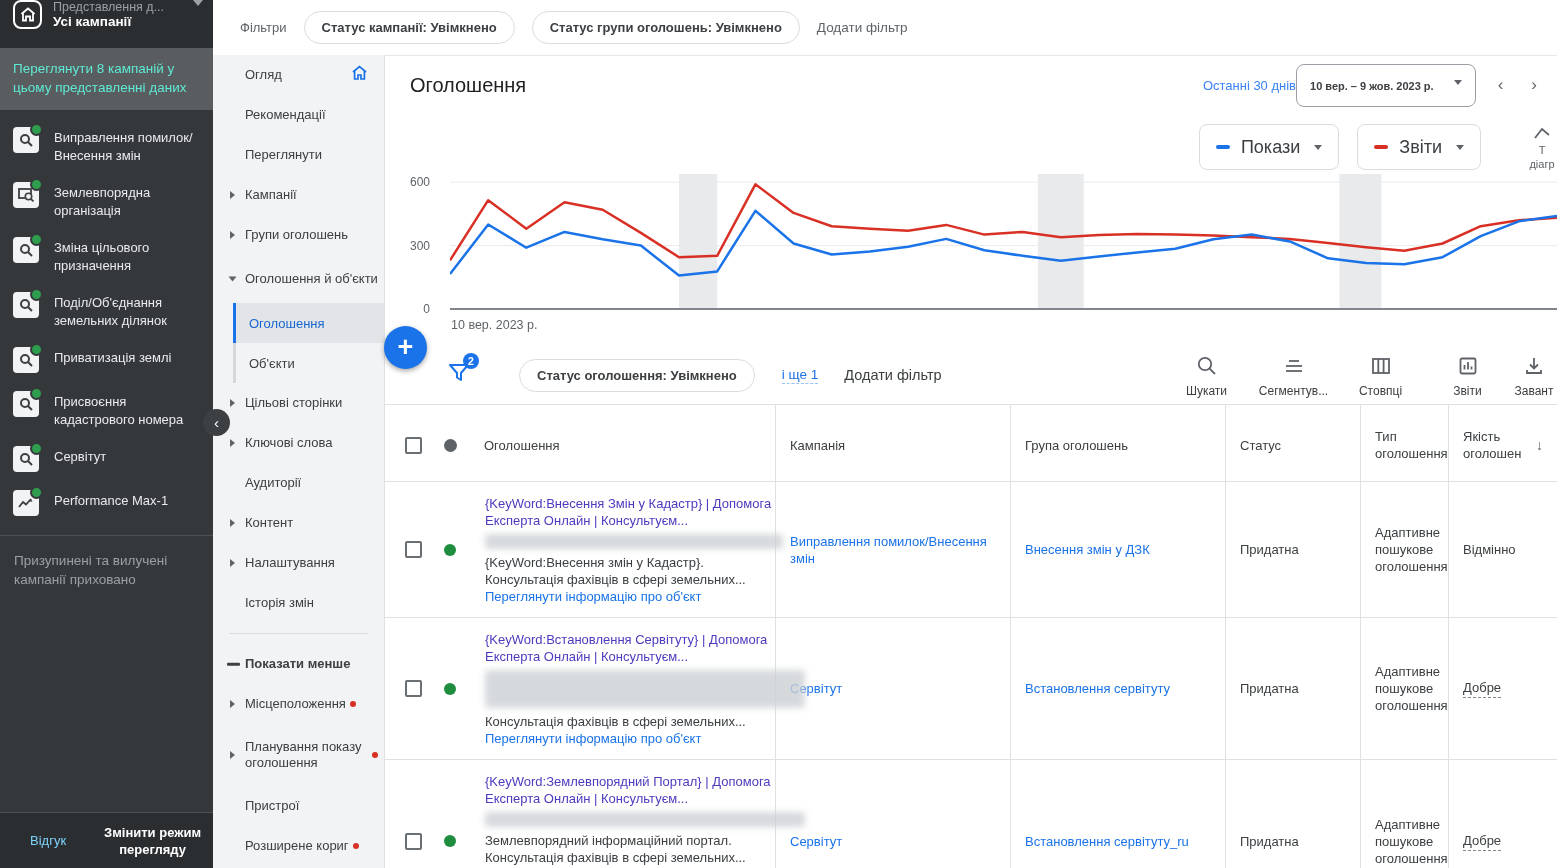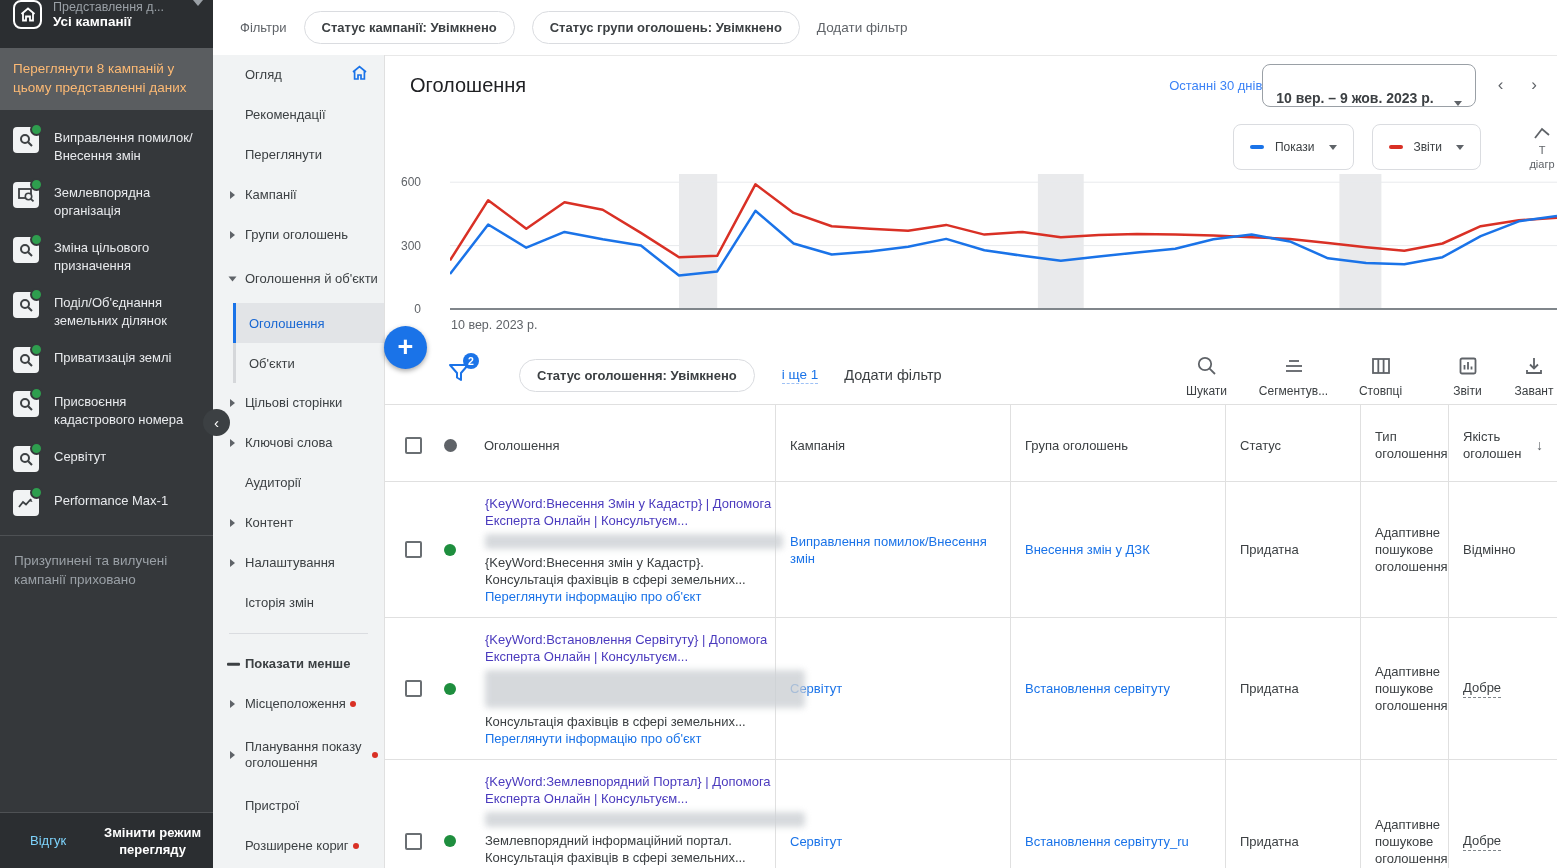--- a/index.html
+++ b/index.html
@@ -7,21 +7,21 @@
        font-family:"Liberation Sans","DejaVu Sans",sans-serif;color:#3c4043;-webkit-font-smoothing:antialiased}
   
   .dark{position:absolute;left:0;top:0;width:213px;height:868px;background:#35383b;color:#e8eaed;z-index:5}
   .dark-top{height:48px;background:#2b2e31;display:flex;align-items:flex-start;padding:0 10px 0 13px;gap:11px}
   .home-badge{width:29px;height:29px;border:2.5px solid #fff;border-radius:8px;box-sizing:border-box;
               display:flex;align-items:center;justify-content:center;flex:none}
   .view-labels{flex:1;min-width:0}
   .view-type{font-size:12.5px;color:#9aa0a6;white-space:nowrap;overflow:hidden}
   .view-name{font-size:13.5px;color:#fff;font-weight:bold;white-space:nowrap}
   .tri-down{width:0;height:0;border-left:5px solid transparent;border-right:5px solid transparent;border-top:6px solid #9aa0a6;flex:none}
-  .note{background:#5a5d60;padding:11px 14px 13px 13px;font-size:13.5px;line-height:19px;color:#fdba74}
+  .note{background:#5a5d60;padding:11px 14px 13px 13px;font-size:13.5px;line-height:19px;color:#5eead4}
   .camp-list{padding:16px 6px 0 13px;display:flex;flex-direction:column;gap:16px}
   .camp{display:flex;gap:15px;align-items:flex-start;min-height:28px}
   .camp-icon{position:relative;width:26px;height:26px;background:#f1f3f4;border-radius:4px;flex:none;
              display:flex;align-items:center;justify-content:center;margin-top:1px}
   .camp-dot{position:absolute;top:-4px;right:-4px;width:9px;height:9px;border-radius:50%;background:#2e9e4e;border:2px solid #35383b}
   .camp-label{font-size:13px;line-height:18px;color:#e8eaed;padding-top:3px}
   .dark-divider{border:none;border-top:1px solid #4e5154;margin:18px 0 0 0}
   .hidden-note{color:#9aa0a6;font-size:13.5px;line-height:19px;padding:15px 24px 0 14px}
   .dark-footer{position:absolute;bottom:0;left:0;width:213px;height:56px;background:#2b2e31;border-top:1px solid #4e5154;
                display:flex;align-items:center;box-sizing:border-box}
@@ -49,37 +49,37 @@
   .fb-label{font-size:13px;color:#5f6368}
   .chip{border:1px solid #dadce0;border-radius:17px;height:33px;display:flex;align-items:center;padding:0 17px;
         font-size:13px;font-weight:bold;color:#3c4043;background:#fff;box-sizing:border-box}
   .addf{font-size:13.5px;color:#5f6368}
   
   .main{position:absolute;left:385px;top:55px;right:0;bottom:0;background:#fff;border-top:1px solid #e8e8e8;z-index:2;overflow:hidden}
   .main-header{height:58px;display:flex;align-items:center;padding:0 14px 0 25px}
   .page-title{font-size:20px;color:#202124}
   .header-right{margin-left:auto;display:flex;align-items:center}
   .range-hint{font-size:13px;color:#3b82f6;}
-  .datebox{border:1px solid #9aa0a6;border-radius:8px;height:43px;display:flex;align-items:flex-end;padding:0 13px;gap:20px;
-           font-size:14px;font-weight:bold;color:#3c4043;box-sizing:border-box}
+  .datebox{border:1px solid #9aa0a6;border-radius:8px;height:43px;display:flex;align-items:flex-start;padding:15px 13px;gap:20px;
+           font-size:11px;font-weight:bold;color:#3c4043;box-sizing:border-box}
   .datebox .tri{width:0;height:0;border-left:4.5px solid transparent;border-right:4.5px solid transparent;border-top:5.5px solid #5f6368}
   .date-nav{display:flex;gap:28px;margin:0 6px 0 22px;color:#5f6368;font-size:17px}
   .date-nav span{cursor:pointer}
   
   .chart-wrap{position:relative;height:232px}
   .legend{position:absolute;top:10px;right:76px;display:flex;gap:18px;z-index:6}
   .metric-btn{border:1px solid #dadce0;border-radius:8px;height:44px;padding:0 16px;display:flex;align-items:center;gap:11px;
-              font-size:12px;color:#3c4043;background:#fff}
+              font-size:18px;color:#3c4043;background:#fff}
   .dash{width:14px;height:4px;border-radius:2px}
   .mtri{width:0;height:0;border-left:4.5px solid transparent;border-right:4.5px solid transparent;border-top:5.5px solid #5f6368;margin-left:3px}
   .chart-type{position:absolute;right:-16px;top:12px;width:62px;text-align:center;font-size:11px;color:#5f6368;line-height:14px;z-index:6}
   .plot{position:absolute;left:65px;right:0;top:60px;height:140px}
   .plot svg{width:100%;height:100%;display:block}
   .yaxis{position:absolute;left:14px;top:60px;width:42px;height:140px;font-size:12px;color:#5f6368}
-  .yaxis div{position:absolute;right:20px}
+  .yaxis div{position:absolute;right:11px}
   .xlabel{position:absolute;left:66px;top:204px;font-size:12.5px;color:#5f6368}
   .fab{position:absolute;left:384px;top:326px;width:43px;height:43px;border-radius:50%;background:#1a73e8;color:#fff;
        display:flex;align-items:center;justify-content:center;font-size:27px;font-weight:bold;
        box-shadow:0 2px 5px rgba(0,0,0,.35);z-index:30;line-height:1}
   
   .toolbar{display:flex;align-items:center;height:58px;padding-left:62px;position:relative}
   .funnel{position:relative;width:26px;height:30px;margin-right:46px}
   .badge{position:absolute;top:-7px;right:-6px;width:16px;height:16px;border-radius:50%;background:#1a73e8;color:#fff;
          font-size:10.5px;font-weight:bold;display:flex;align-items:center;justify-content:center}
   .more{color:#1a73e8;border-bottom:1.5px dashed #9ec1f5;margin-left:27px;font-size:13.5px;padding-bottom:1px}

